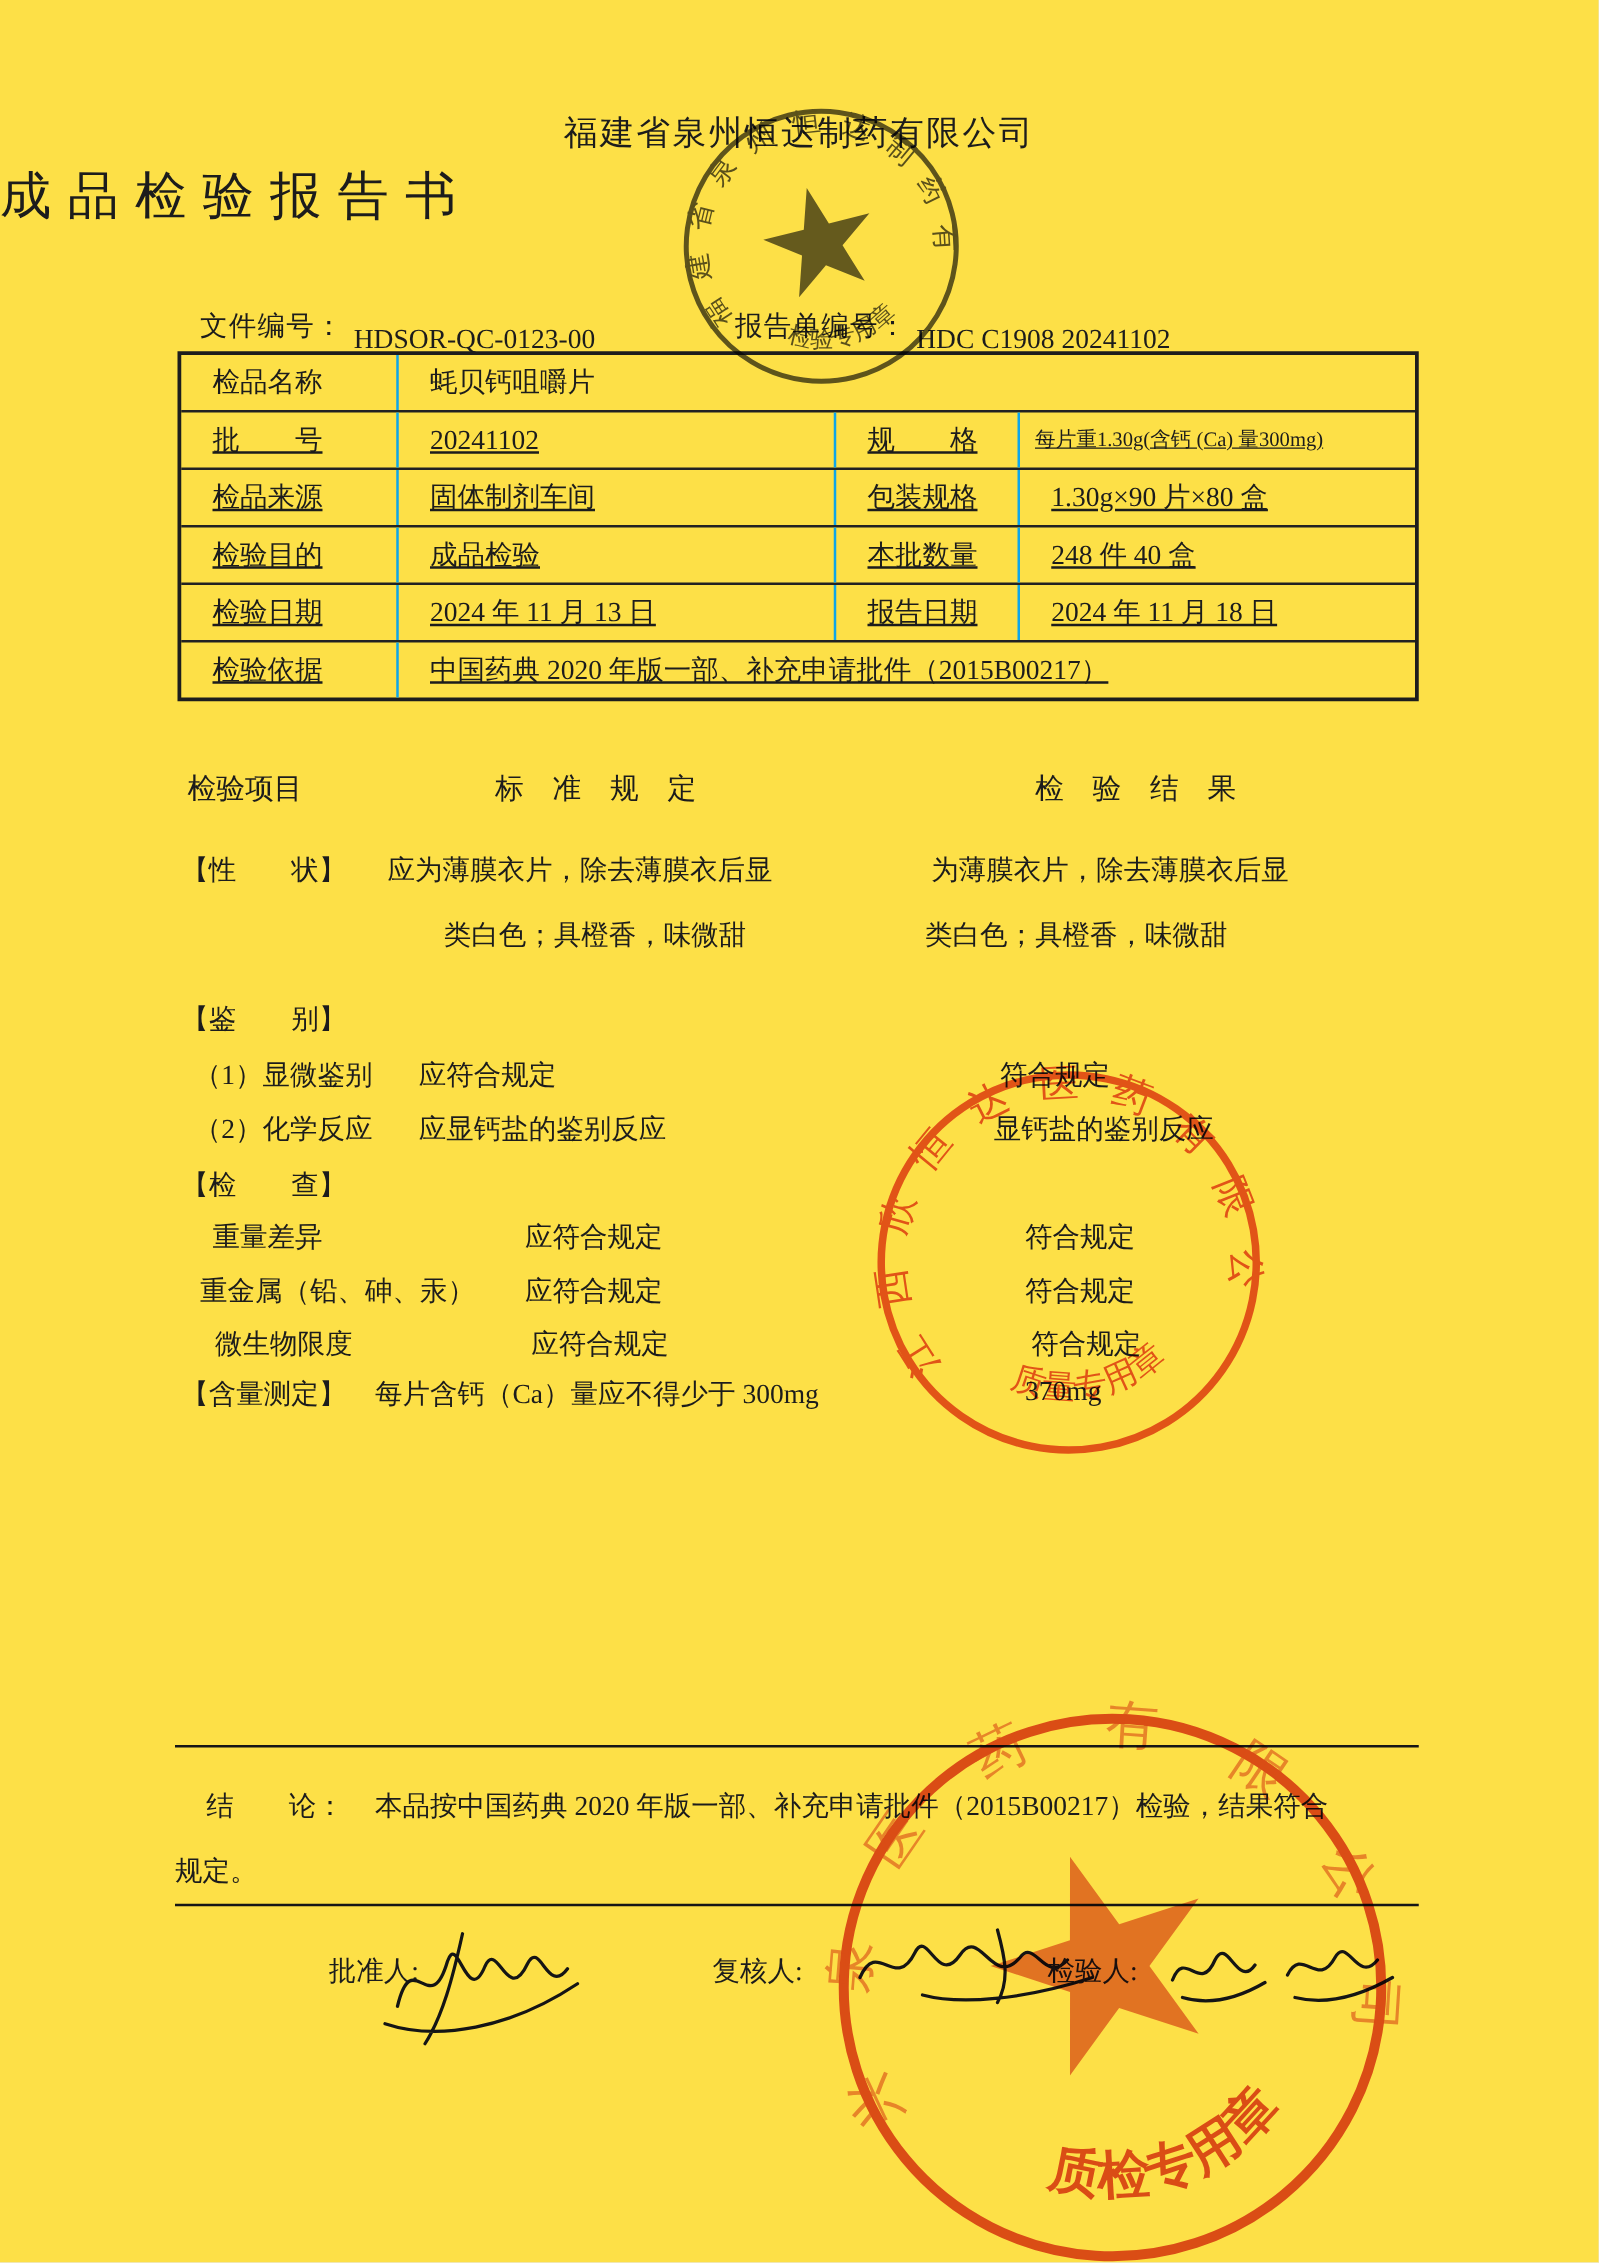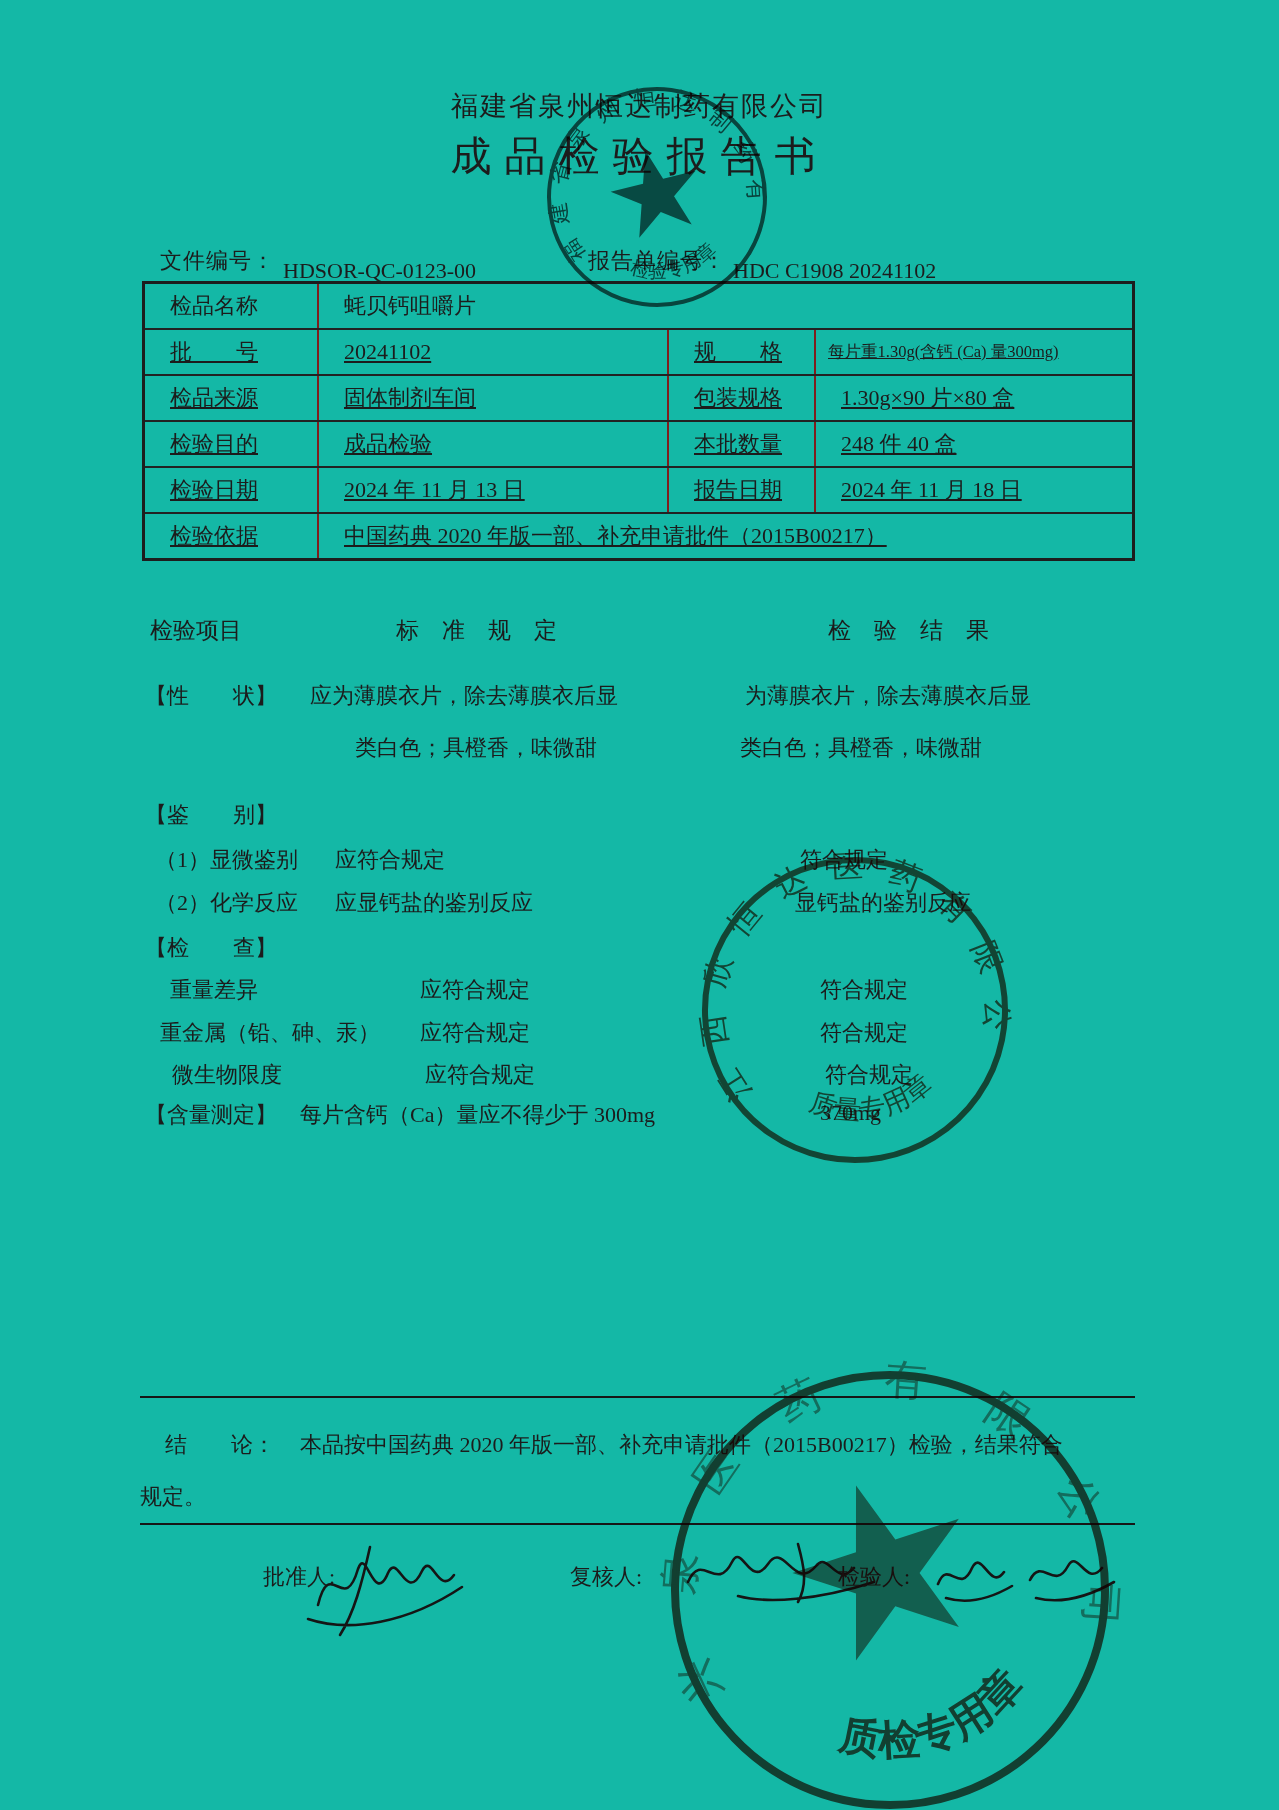--- a/index.html
+++ b/index.html
@@ -1,36 +1,36 @@
 <!DOCTYPE html>
 <html><head>
 <meta charset="utf-8">
 <style>
   html,body{margin:0;padding:0;background:#e8e8e8;}
   .page{
     position:relative;width:1279px;height:1810px;margin:0 auto;
-    background:#14b8a6;overflow:hidden;
+    background:#fde047;overflow:hidden;
     font-family:"Liberation Serif","DejaVu Serif",serif;color:#1c1c1c;
   }
   .abs{position:absolute;white-space:nowrap;}
   .company-title{top:88px;left:0;width:100%;text-align:center;font-size:27px;letter-spacing:2px;}
-  .report-title{top:129px;left:0;width:100%;text-align:center;font-size:41px;letter-spacing:13px;}
+  .report-title{top:129px;left:0;width:100%;text-align:left;font-size:41px;letter-spacing:13px;}
   .docmeta{top:246px;font-size:22px;}
   .lab{letter-spacing:1px;}
   .mono-num{font-family:"Liberation Serif","DejaVu Serif",serif;margin-top:12px;}
   
   .info-table{
     position:absolute;left:142px;top:281px;width:993px;
     border:3px solid #1d1d1d;box-sizing:border-box;background:transparent;
   }
   .trow{display:grid;grid-template-columns:172px 350px 147px 1fr;height:44px;}
   .trow.full{grid-template-columns:172px 1fr;}
   .trow + .trow{border-top:2px solid #222;text-decoration:underline;}
   .cell{display:flex;align-items:center;padding-left:25px;font-size:22px;overflow:hidden;}
-  .cell + .cell{border-left:2px solid #7f1d1d;}
+  .cell + .cell{border-left:2px solid #0ea5e9;}
   .cell.small{font-size:16.5px;padding-left:12px;}
   .t{position:absolute;font-size:22px;white-space:nowrap;}
   .hdr{font-size:23px;}
   .rule{position:absolute;height:2px;background:#161616;}
   
   .stamp{position:absolute;mix-blend-mode:multiply;pointer-events:none;}
   .stamp svg{overflow:visible;}
   .sig{position:absolute;}
   .sig path{fill:none;stroke:#151515;stroke-width:2.6;stroke-linecap:round;stroke-linejoin:round;}
 </style>

